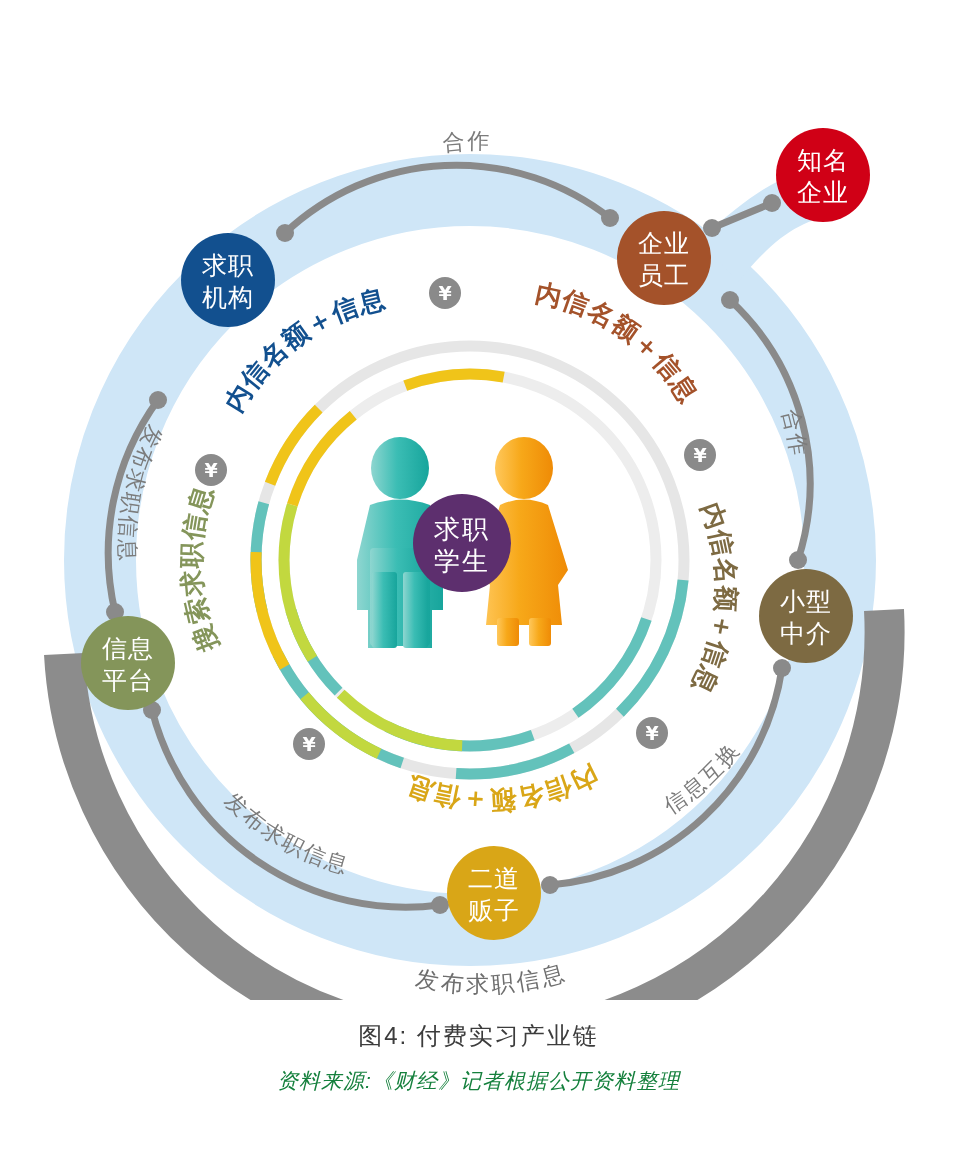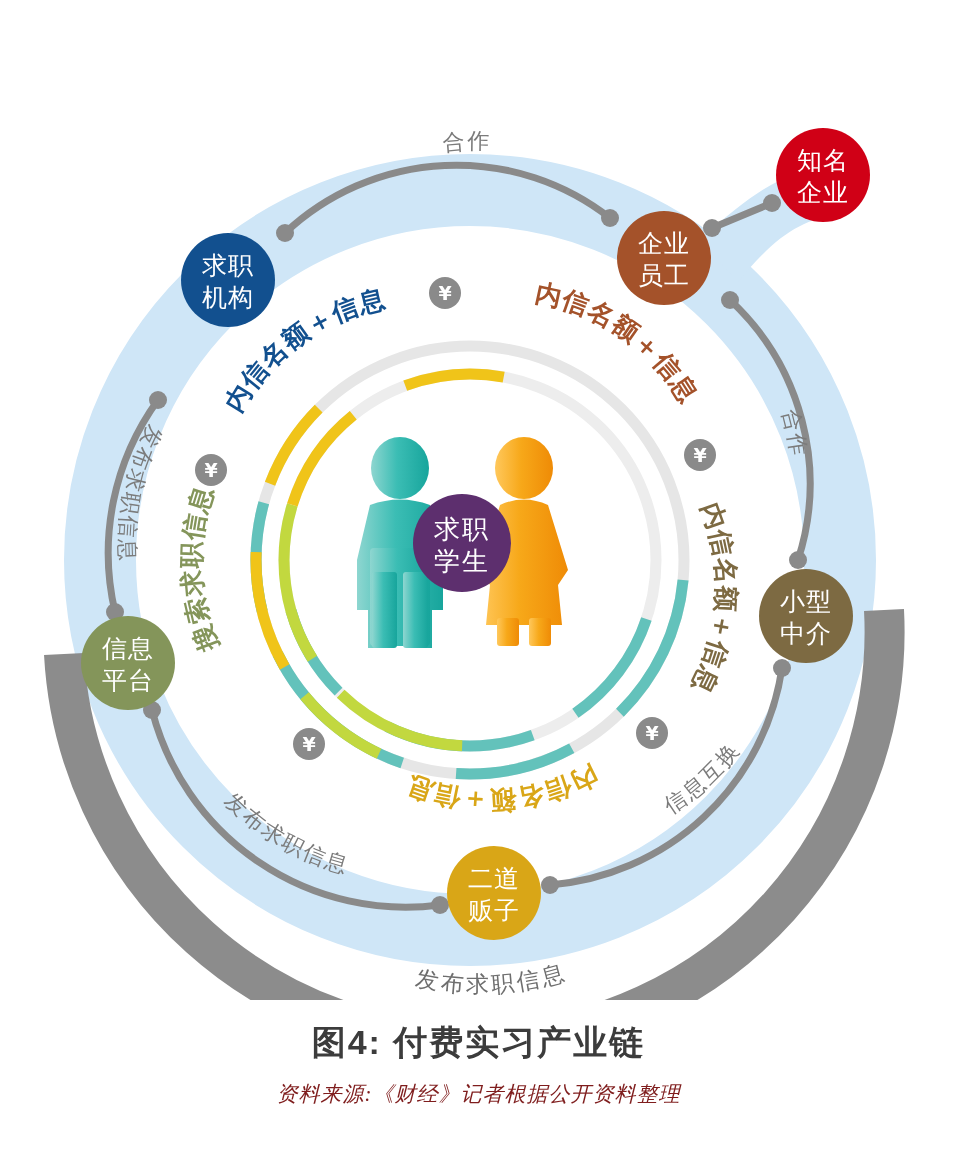--- a/index.html
+++ b/index.html
@@ -36,26 +36,26 @@
   .yen{
     font-family:"DejaVu Sans",sans-serif;
     fill:#ffffff;font-size:19px;text-anchor:middle;font-weight:bold;
   }
 
   #caption{
     position:absolute;left:0;top:1020px;width:957px;text-align:center;
   }
   #caption .title{
     font-family:"Liberation Sans","DejaVu Sans",sans-serif;
-    font-size:34px;font-weight:bold;color:#3c3c3c;letter-spacing:2px;
+    font-size:24px;font-weight:normal;color:#3c3c3c;letter-spacing:2px;
     line-height:1.3;
   }
   #caption .source{
-    font-family:Liberation Serif, serif;
-    font-size:21px;color:#7f1d1d;margin-top:16px;letter-spacing:1px;
+    font-family:Liberation Sans, sans-serif;
+    font-size:21px;color:#15803d;margin-top:16px;letter-spacing:1px;
     font-style:italic;
   }
 </style>
 </head>
 <body>
 
 <div id="stage">
 
   <svg id="diagram" viewBox="0 0 957 1000">
     <defs>

